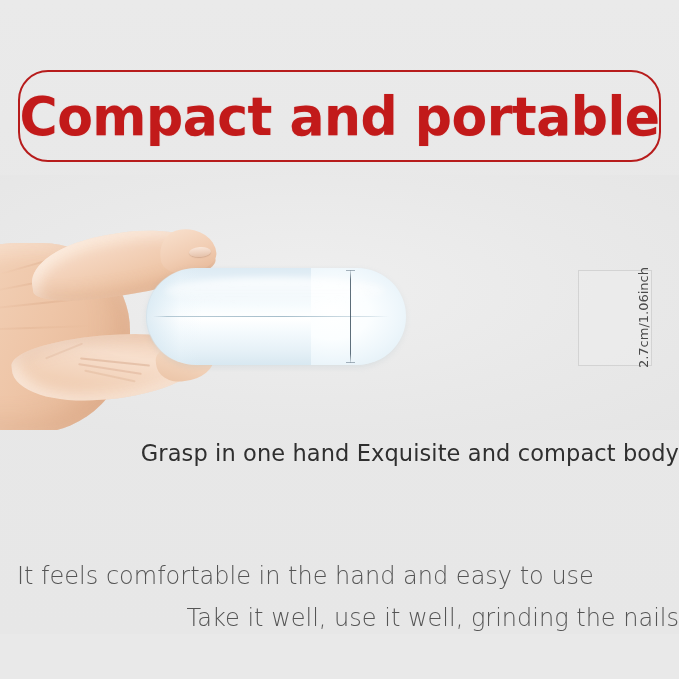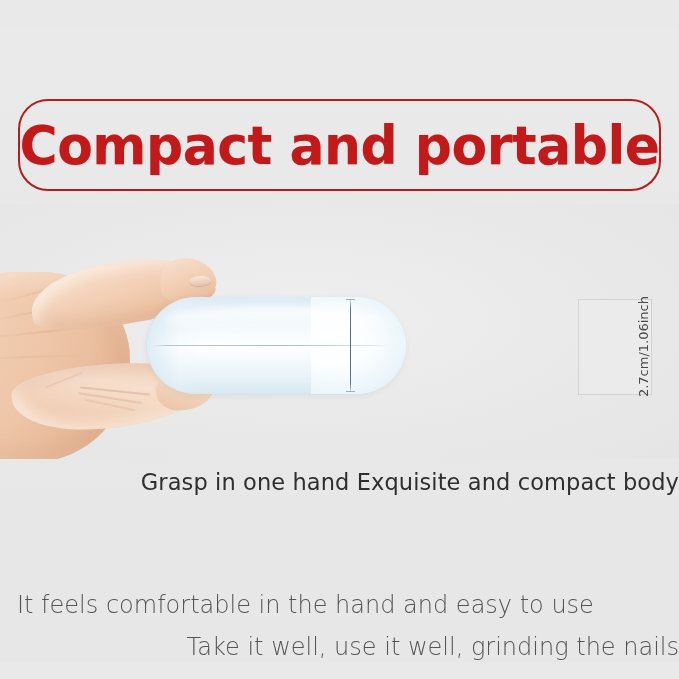--- a/index.html
+++ b/index.html
@@ -13,21 +13,20 @@
     font-family: "Liberation Sans", sans-serif;
     overflow: hidden;
   }
 
   #page {
     position: relative;
     width: 679px;
     height: 634px;
     background: linear-gradient(180deg, #eaeaea 0%, #e8e8e8 40%, #e7e7e7 100%);
     overflow: hidden;
-    margin-top: 29px;
   }
 
   
   .headline-box {
     position: absolute;
     left: 18px;
     top: 70px;
     width: 643px;
     height: 92px;
     box-sizing: border-box;

